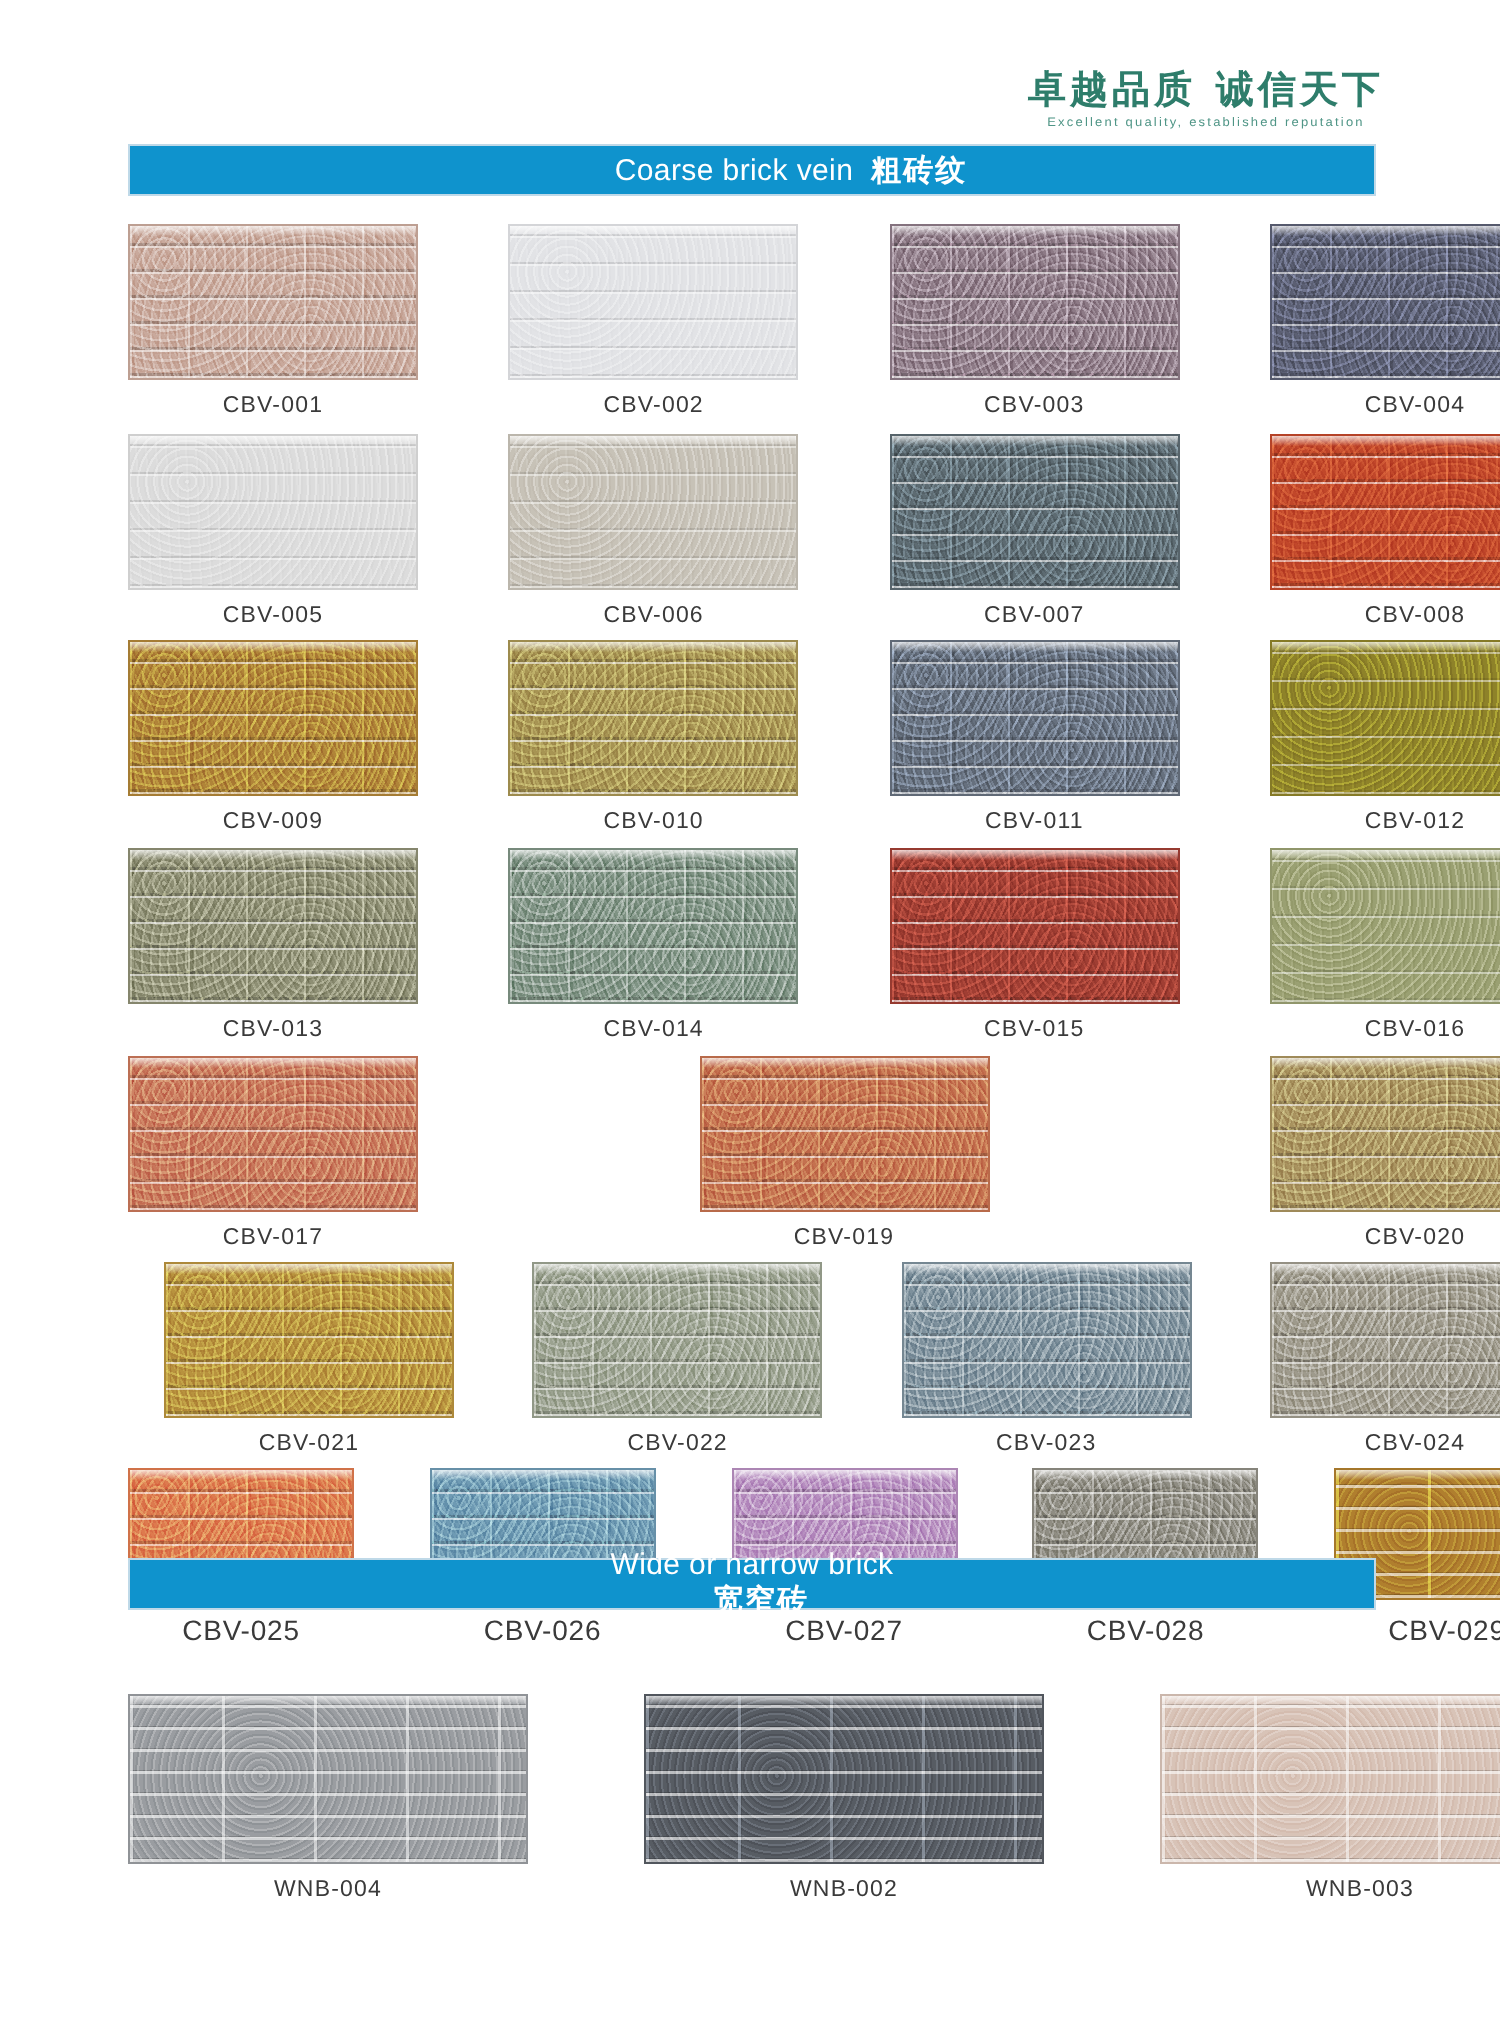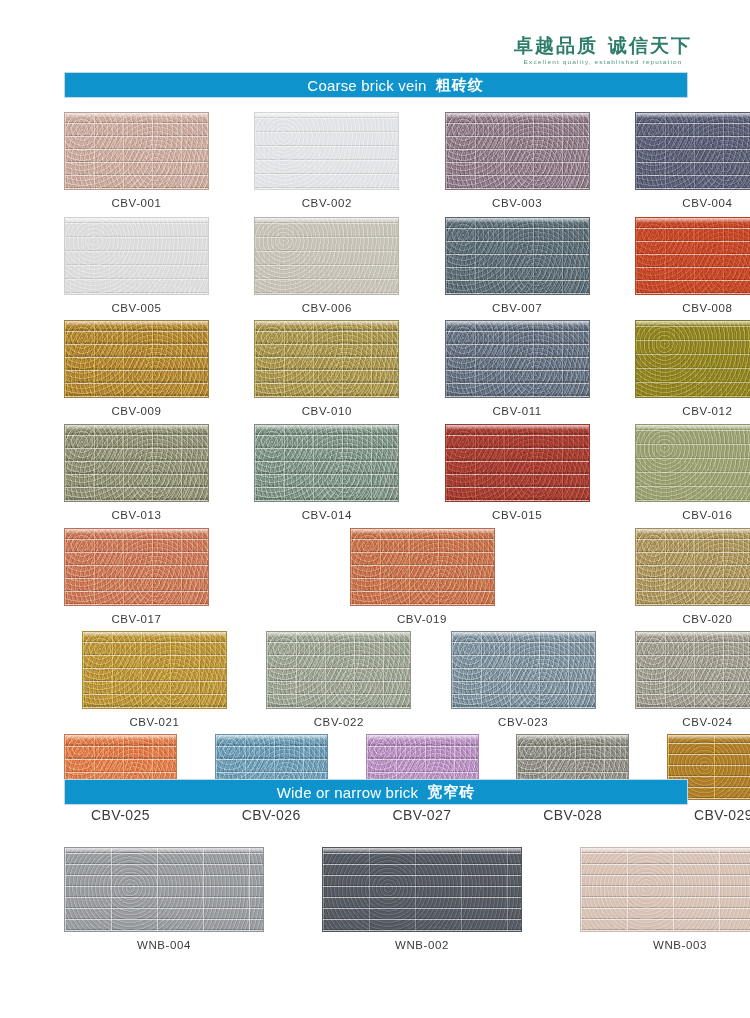--- a/index.html
+++ b/index.html
@@ -352,21 +352,21 @@
           </div>
           <div class="label small">CBV-028</div>
         </div>
         <div class="cell">
           <div class="swatch thin" style="width: 113px; height: 66px; background-color: rgb(176, 127, 46);">
             <div class="toplight"></div>
           </div>
           <div class="label small">CBV-029</div>
         </div>
       </div>
-      <div class="banner" style="top: 779px;">
+      <div class="banner" style="top: 779px; flex-direction: column;">
         <span class="en">Wide or narrow brick</span>
         <span class="cn">宽窄砖</span>
       </div>
       <div class="row" style="top: 847px;">
         <div class="cell">
           <div class="swatch thin" style="width: 200px; height: 85px; background-color: rgb(154, 157, 161);">
             <div class="toplight"></div>
           </div>
           <div class="label">WNB-004</div>
         </div>

